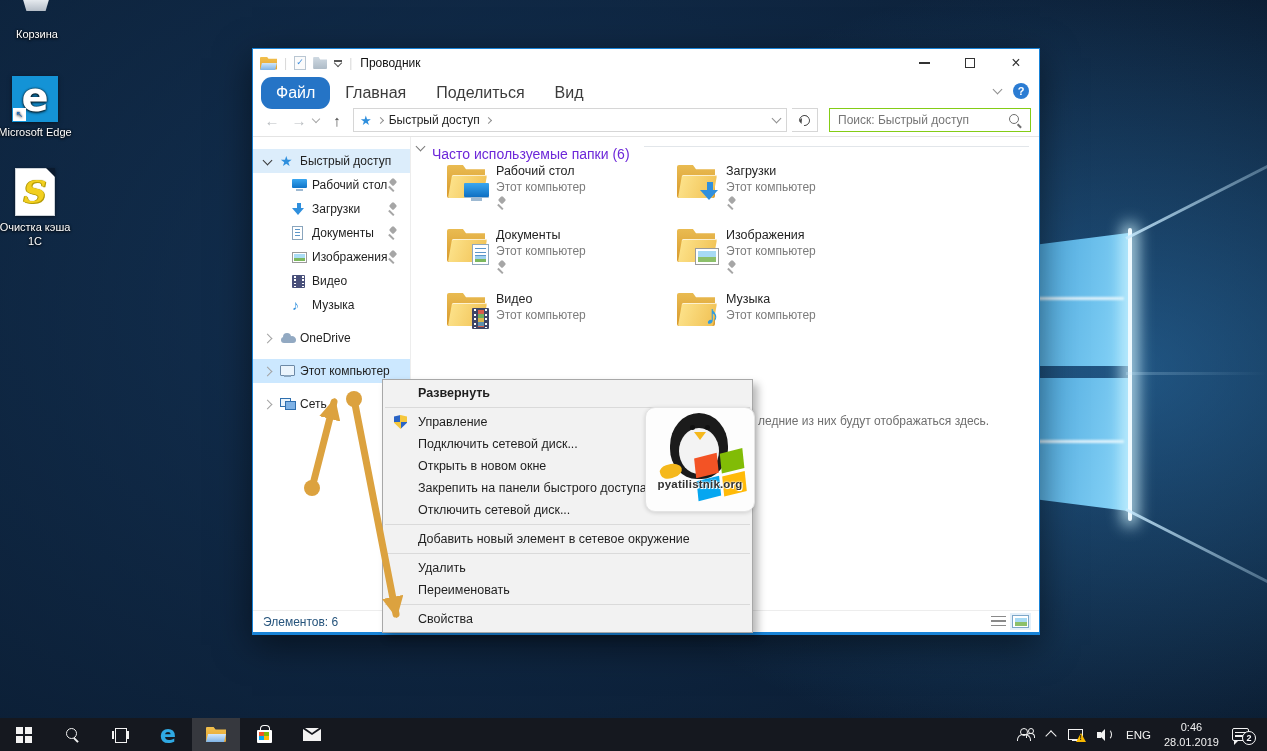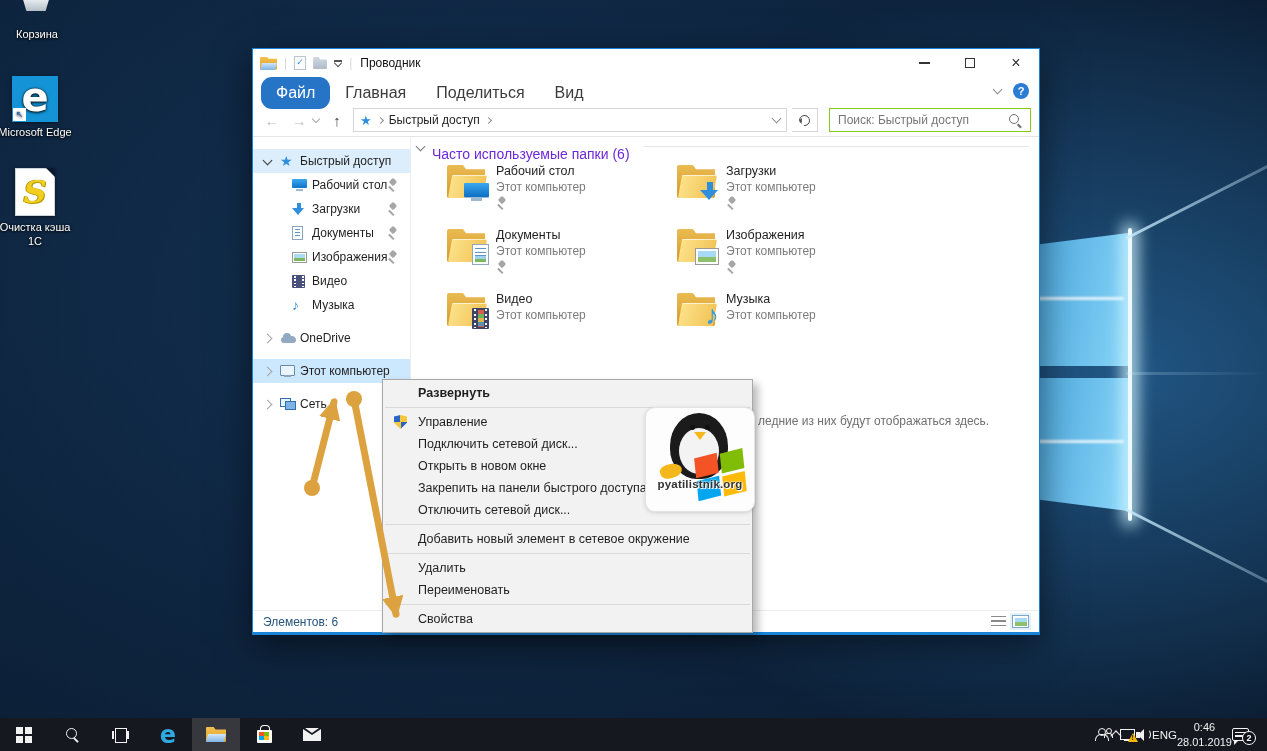--- a/index.html
+++ b/index.html
@@ -306,21 +306,21 @@
   .tb-store::before { content:""; position:absolute; left:3.5px; top:-5px; width:8px; height:6px;
     border:1.6px solid #fff; border-bottom:none; border-radius:4px 4px 0 0; }
   .tb-store::after { content:""; position:absolute; inset:2.5px;
     background:conic-gradient(#81bc06 0 25%, #ffba08 0 50%, #05a6f0 0 75%, #f35325 0 100%); }
   .tb-mail { position:relative; width:18px; height:12px; background:#f2f2f2; }
   .tb-mail::before { content:""; position:absolute; left:0; top:0; border-left:9px solid transparent;
     border-right:9px solid transparent; border-top:6px solid #15181f; }
   .tb-mail::after { content:""; position:absolute; left:2px; top:-1px; border-left:7px solid transparent;
     border-right:7px solid transparent; border-top:5px solid #f2f2f2; }
 
-  .tray { margin-left:auto; display:flex; align-items:center; padding-right:12px; }
+  .tray { margin-left:auto; display:flex; align-items:center; gap:13px; padding-right:12px; }
   .tb-people { position:relative; width:17px; height:13px; }
   .pp-big::before { content:""; position:absolute; left:3px; top:0; width:6px; height:6px;
     border:1.6px solid #f2f2f2; border-radius:50%; }
   .pp-big::after { content:""; position:absolute; left:0; bottom:0; width:12px; height:6px;
     border:1.6px solid #f2f2f2; border-bottom:none; border-radius:6px 6px 0 0; }
   .pp-small::before { content:""; position:absolute; right:0; top:0; width:4px; height:4px;
     border:1.4px solid #f2f2f2; border-radius:50%; }
   .pp-small::after { content:""; position:absolute; right:-1px; top:5px; width:7px; height:4px;
     border:1.4px solid #f2f2f2; border-bottom:none; border-radius:4px 4px 0 0; }
   .tb-chevup { width:8px; height:8px; border-left:1.8px solid #f2f2f2; border-top:1.8px solid #f2f2f2;

